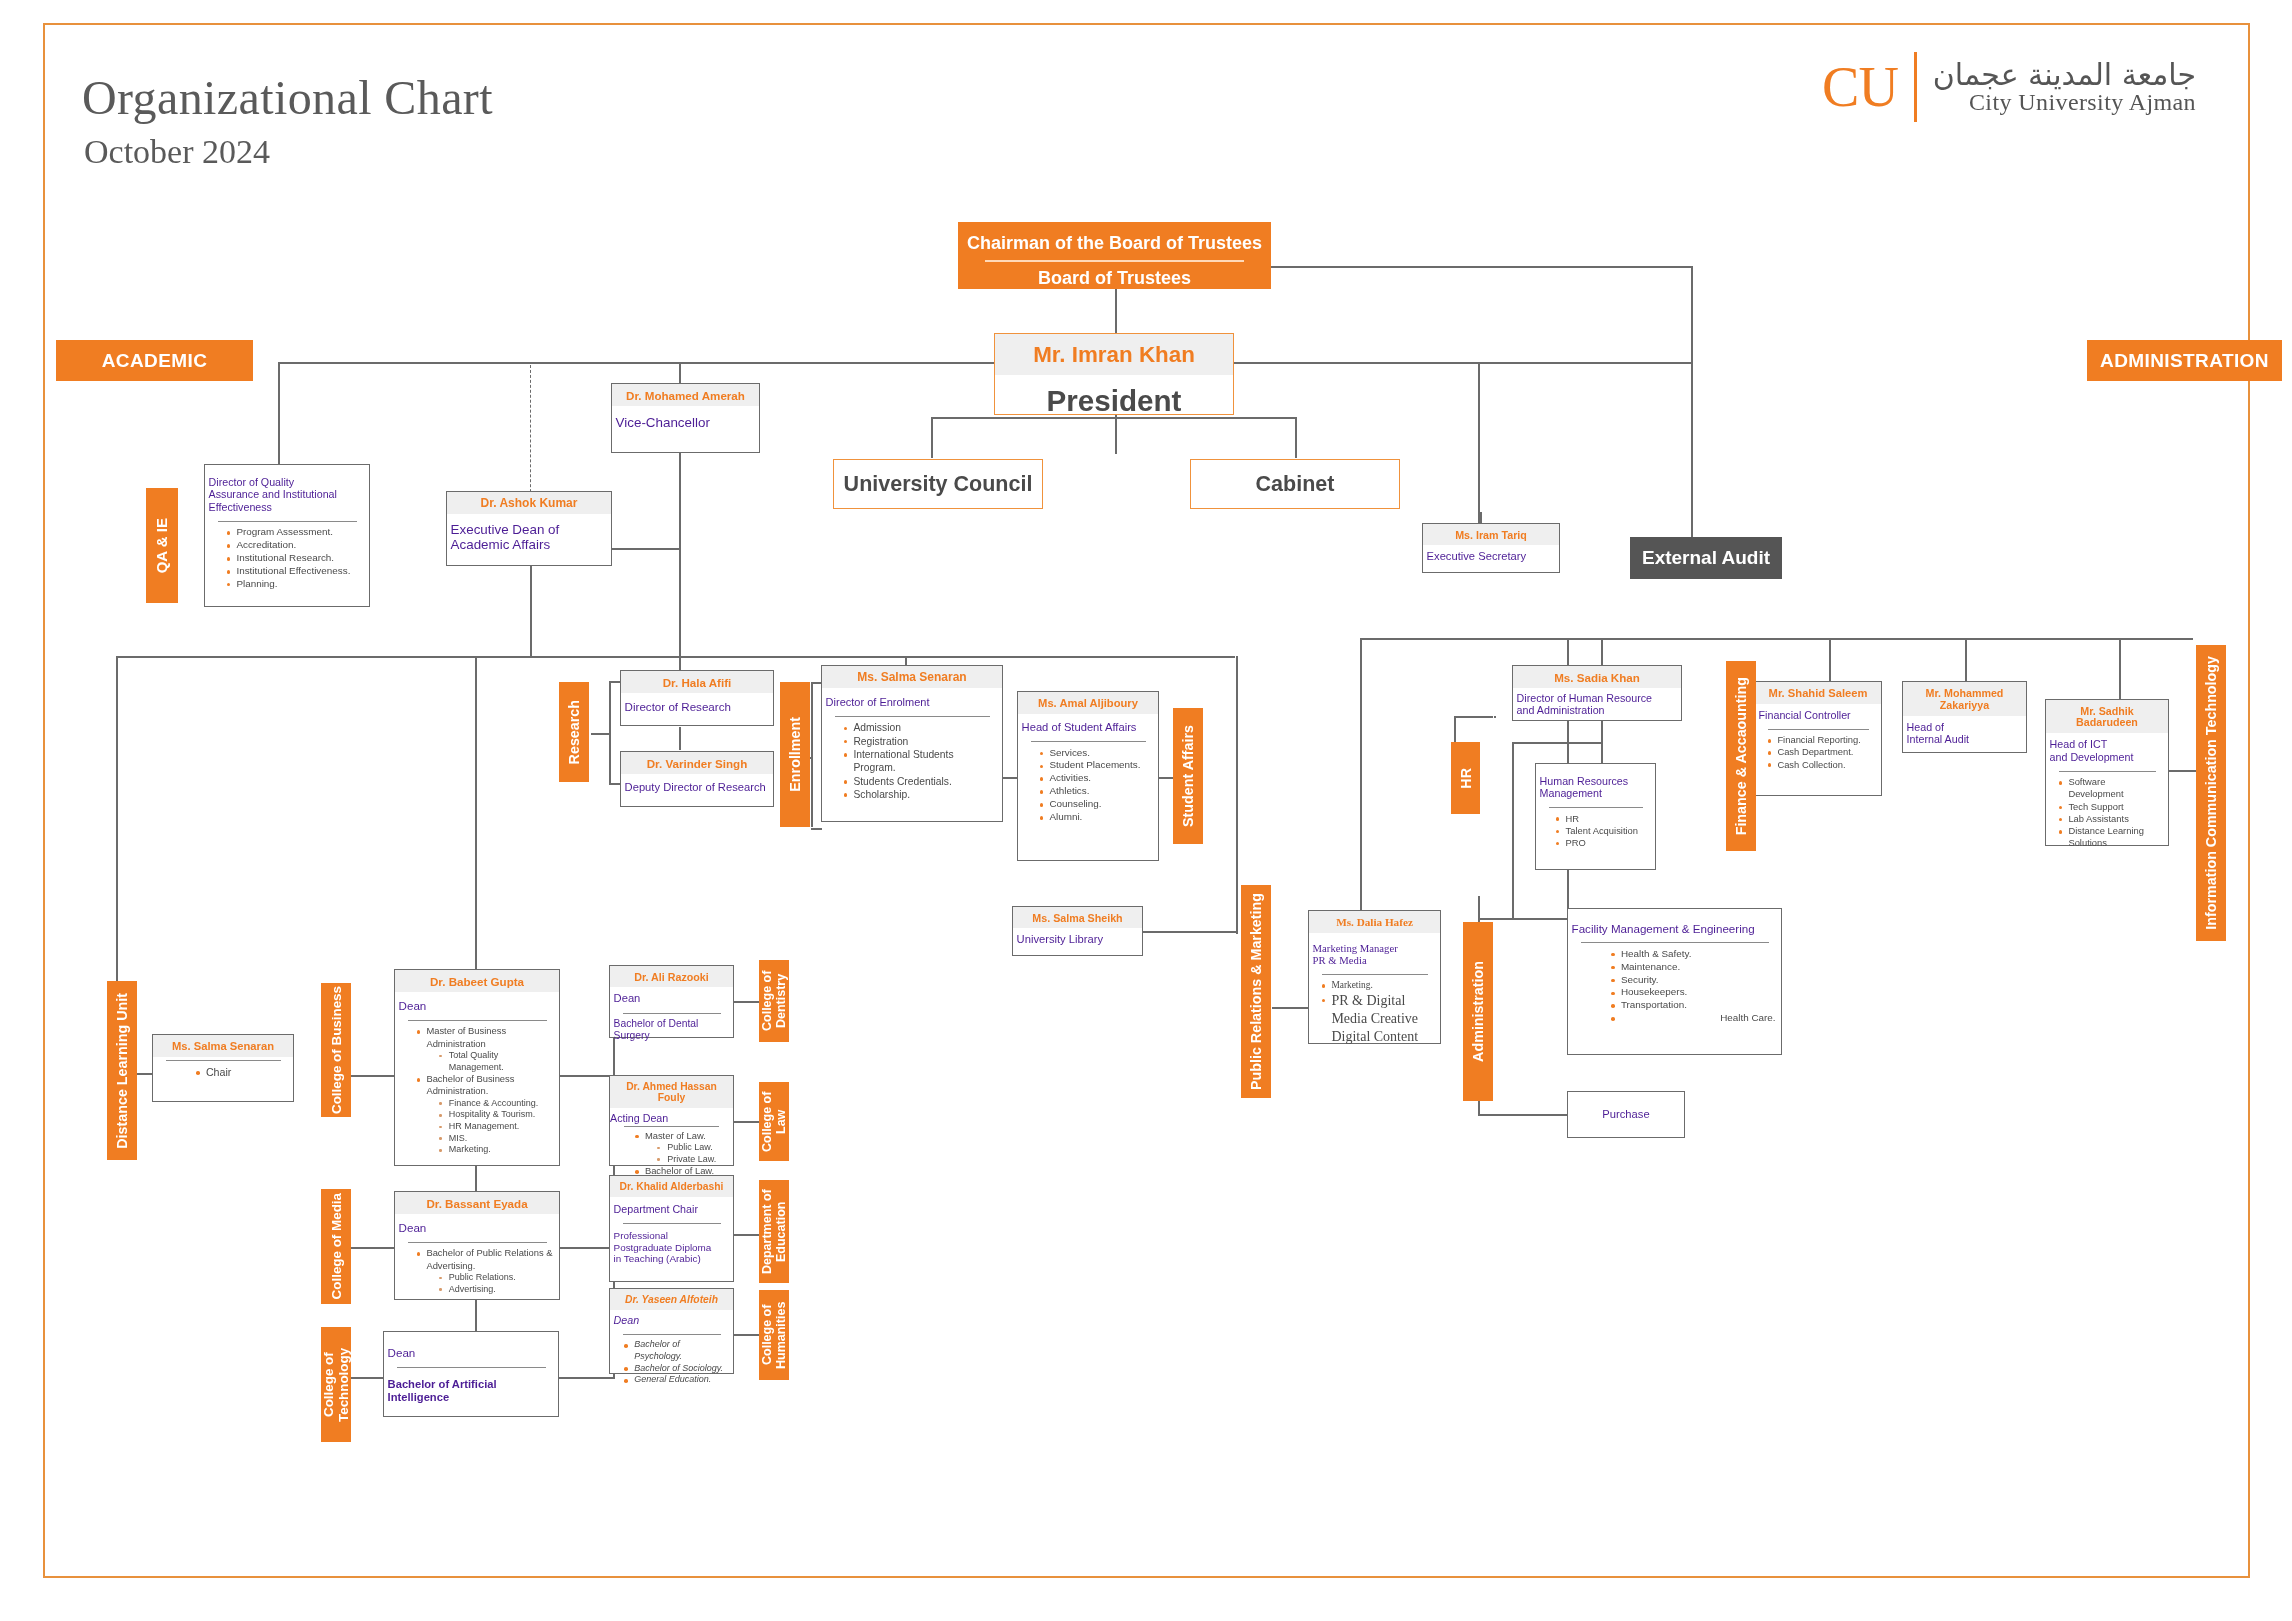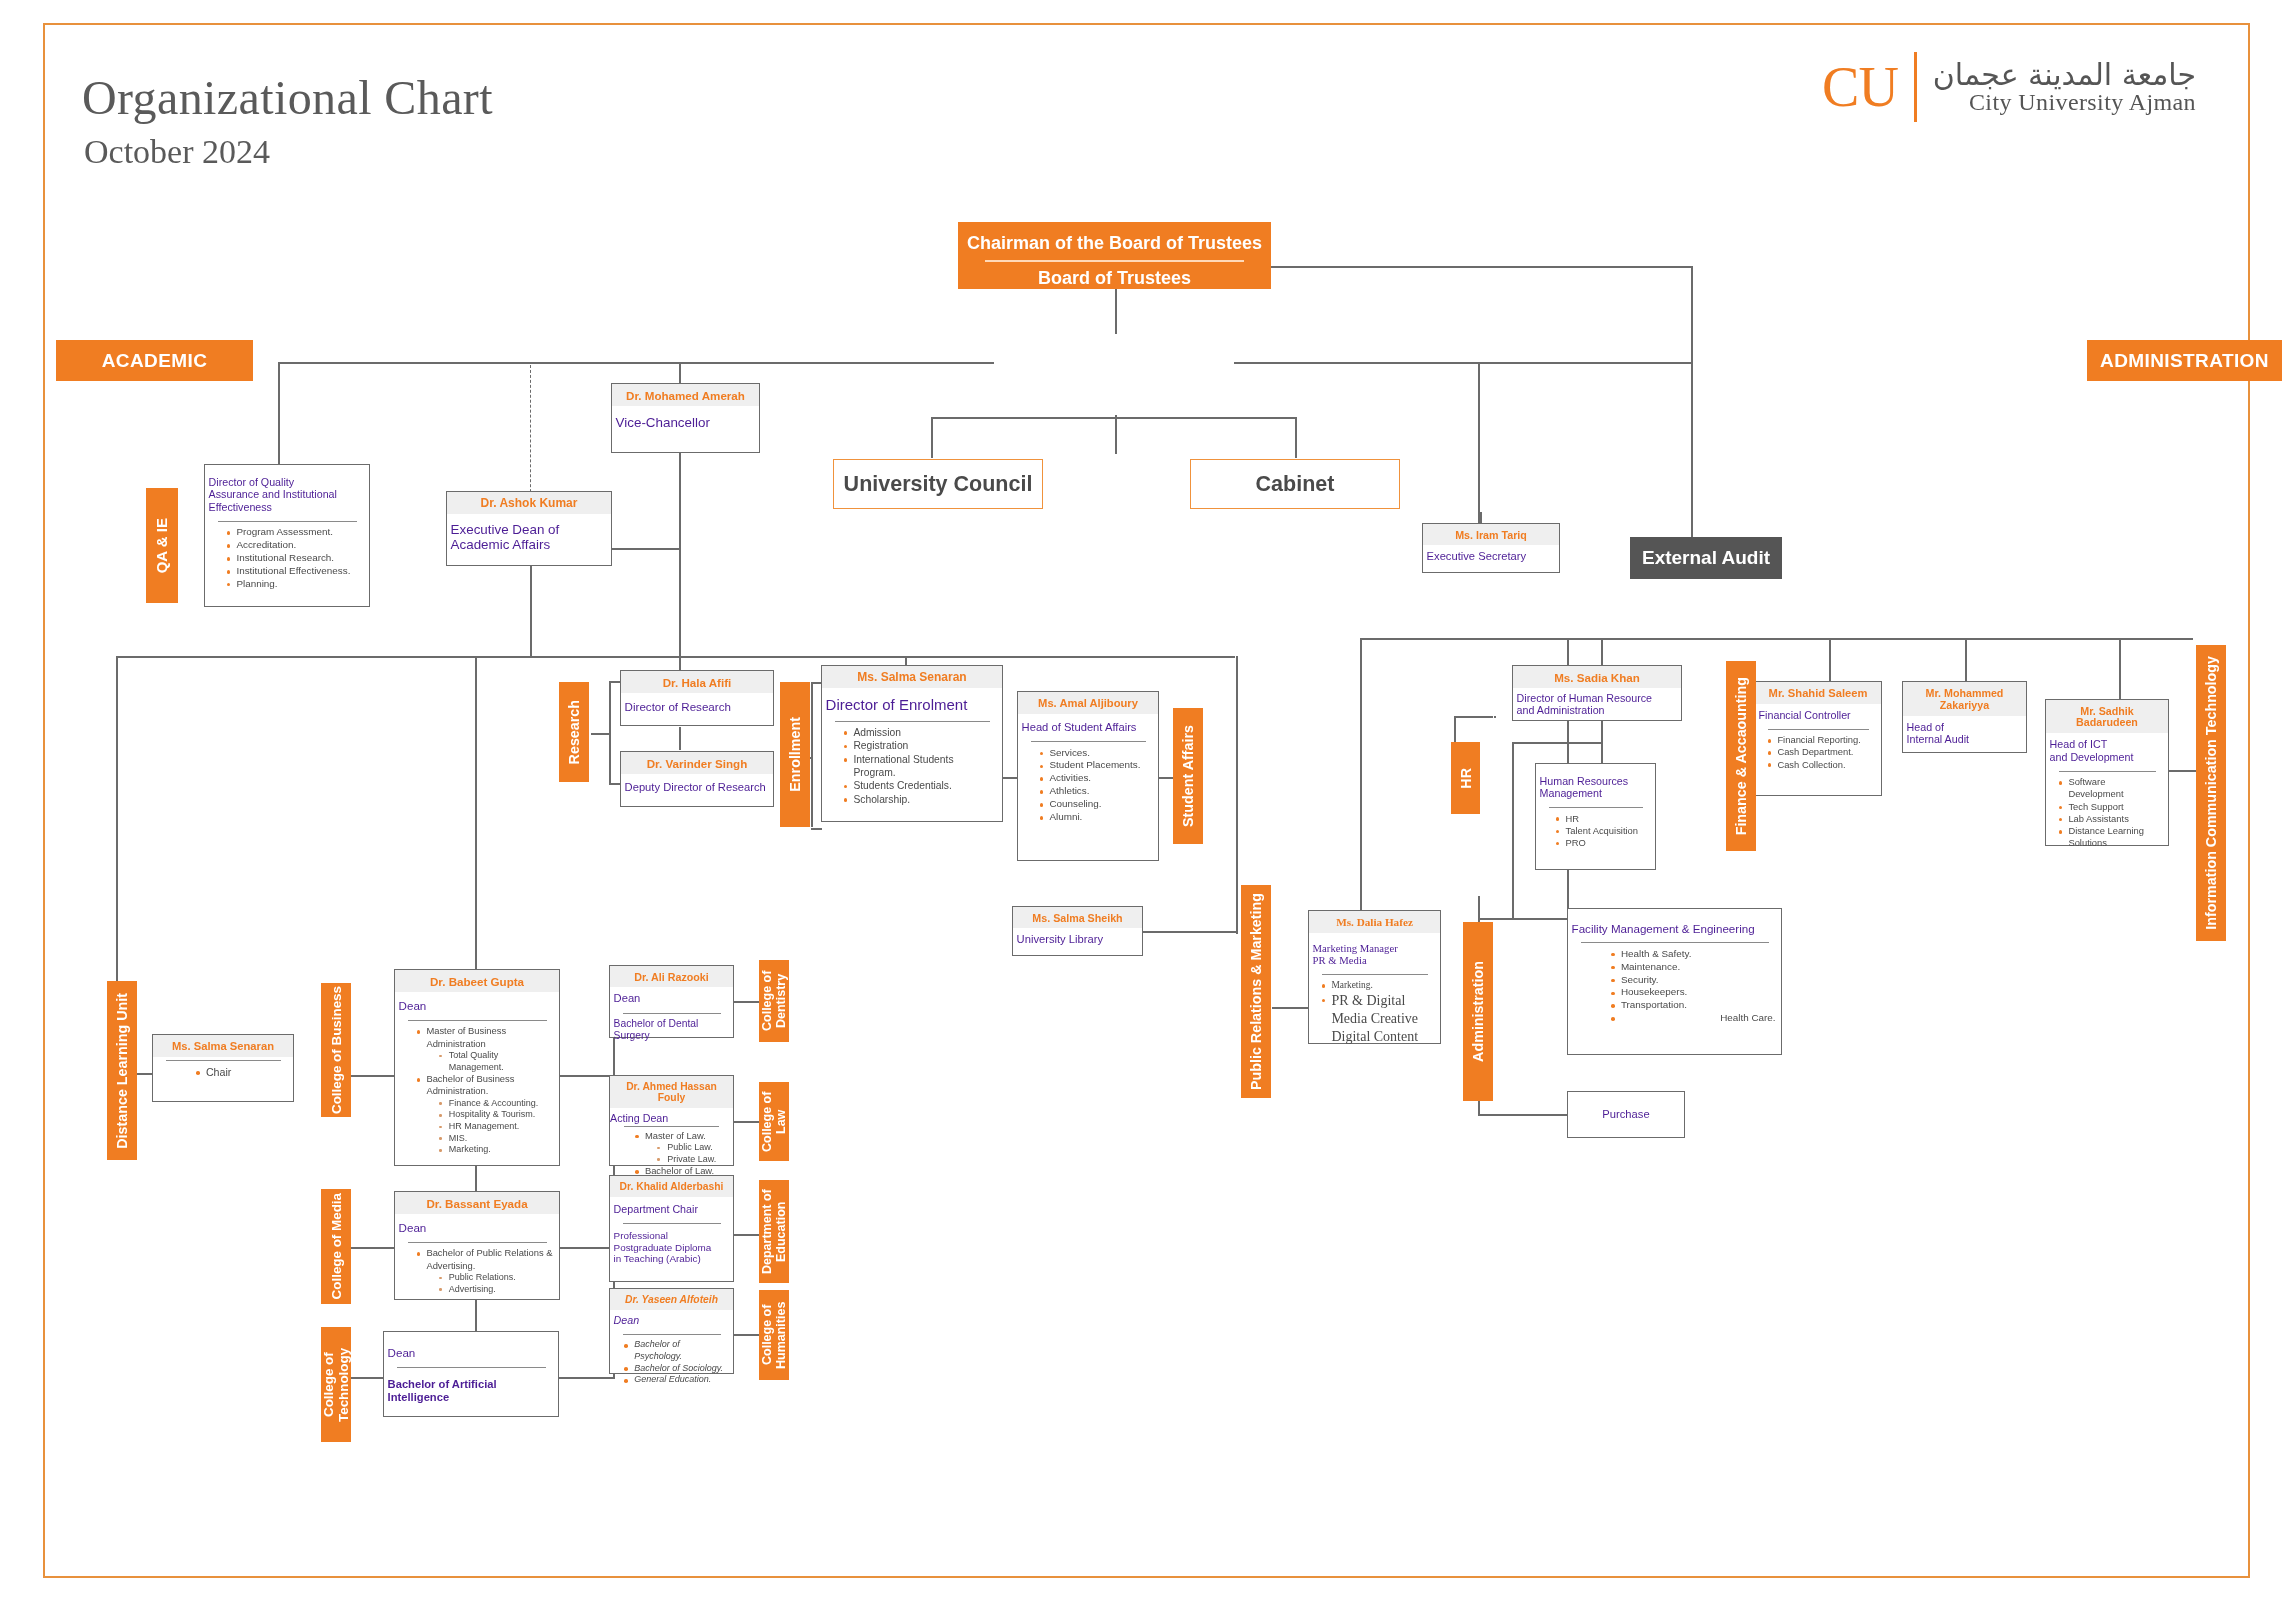--- a/index.html
+++ b/index.html
@@ -187,20 +187,24 @@
   <div class="ln lnh" style="left:1478px;top:918px;width:36px;"></div>
   <div class="ln lnh" style="left:1478px;top:1114px;width:90px;"></div>
   <div class="ln lnv" style="left:1567px;top:638px;height:279px;"></div>
 
   <div id="bot" style="left:958px;top:222px;width:313px;height:67px;">
     <div class="l1">Chairman of the Board of Trustees</div>
     <div class="botsep"></div>
     <div class="l2">Board of Trustees</div>
   </div>
 
+  <div id="pres" style="left:994px;top:333px;width:240px;height:82px;">
+    <div class="pn">Mr. Imran Khan</div>
+    <div class="pr">President</div>
+  </div>
 
   <div class="obox" style="left:833px;top:459px;width:210px;height:50px;font-size:21.5px;">
     <span>University Council</span>
   </div>
   <div class="obox" style="left:1190px;top:459px;width:210px;height:50px;font-size:21.5px;">
     <span>Cabinet</span>
   </div>
 
   <div class="darkbox" style="left:1630px;top:537px;width:152px;height:42px;font-size:19px;">
     <span>External Audit</span>
@@ -249,21 +253,21 @@
   <div class="node" style="left:620px;top:751px;width:154px;height:56px;">
     <div class="nm" style="font-size:11.6px;">Dr. Varinder Singh</div>
     <div class="rl" style="font-size:11.2px;padding-top:7.2px;">Deputy Director of Research</div>
   </div>
 
   <div class="vtab" style="left:780px;top:682px;width:30px;height:145px;font-size:14.3px;">
     <span>Enrollment</span>
   </div>
   <div class="node" style="left:821px;top:665px;width:182px;height:157px;">
     <div class="nm" style="font-size:12px;">Ms. Salma Senaran</div>
-    <div class="rl" style="font-size:15px;padding-top:7.2px;">Director of Enrolment</div>
+    <div class="rl" style="font-size:11px;padding-top:7.2px;">Director of Enrolment</div>
     <div class="sep"></div>
     <ul>
       <li style="font-size:10.3px;">Admission</li>
       <li style="font-size:10.3px;">Registration</li>
       <li style="font-size:10.3px;">International Students Program.</li>
       <li style="font-size:10.3px;">Students Credentials.</li>
       <li style="font-size:10.3px;">Scholarship.</li>
     </ul>
   </div>
 

